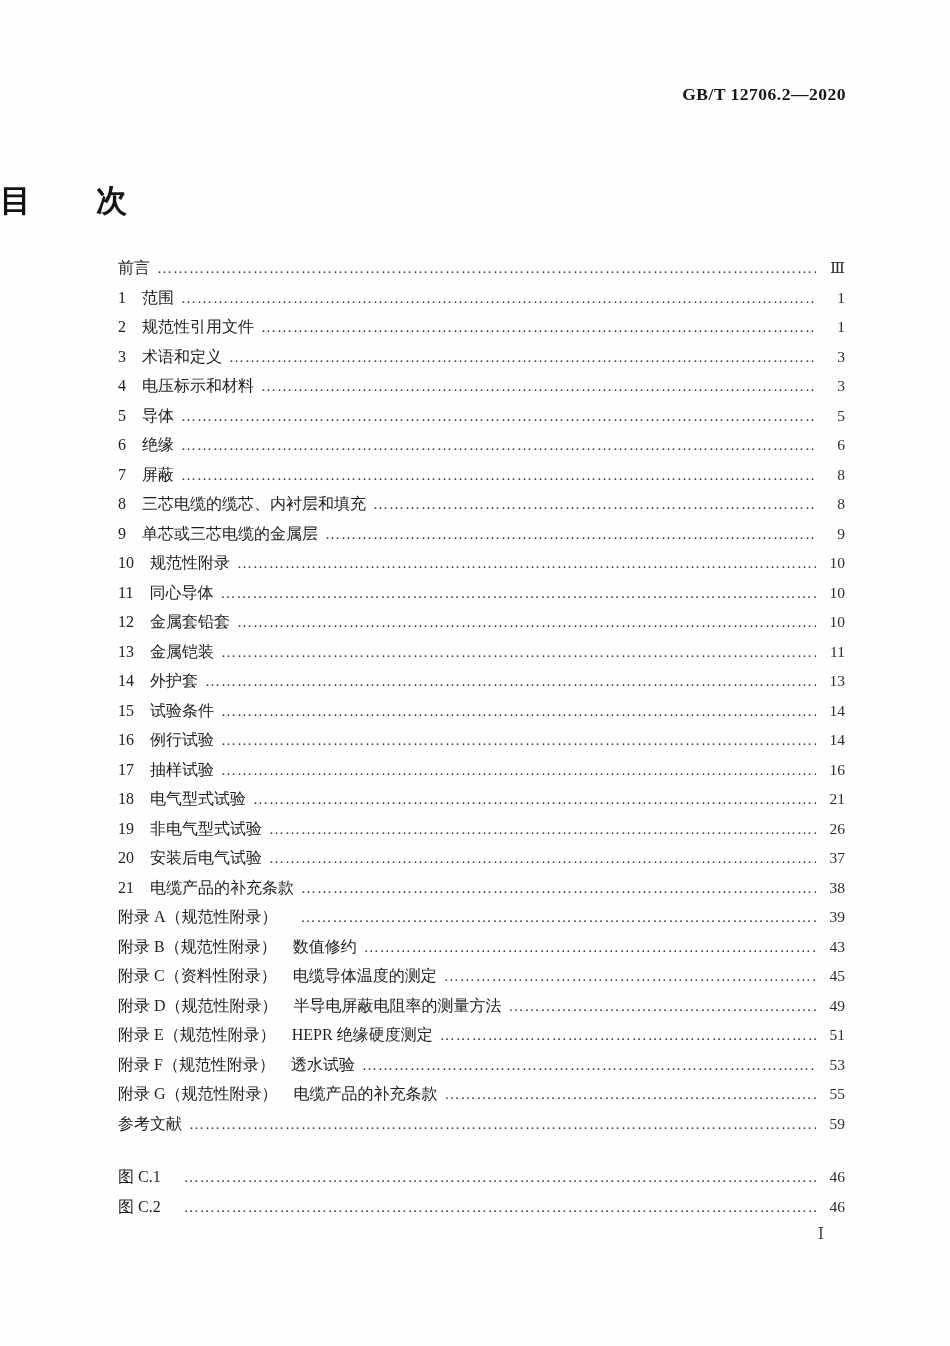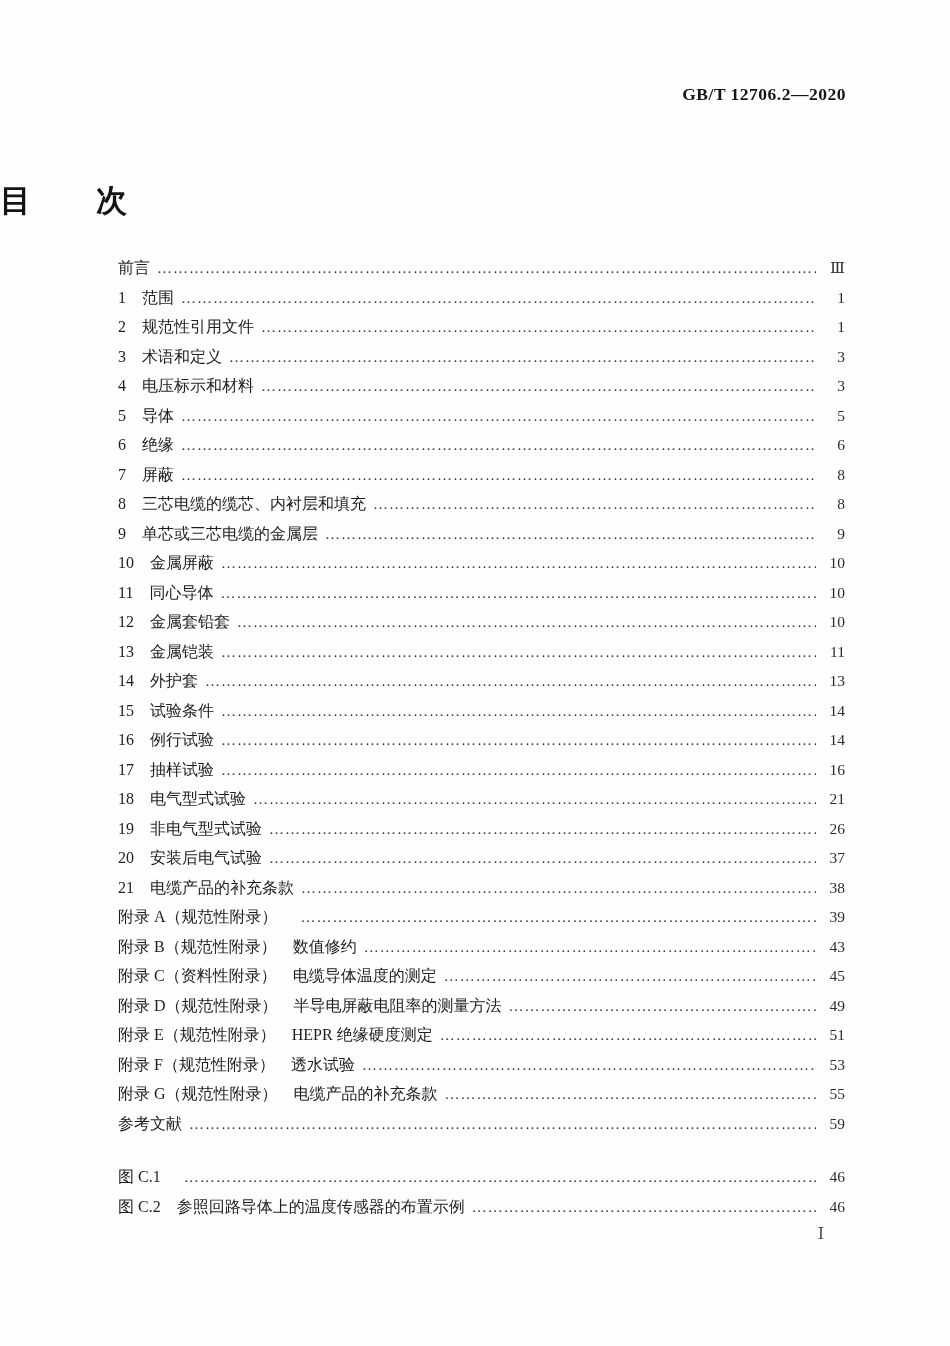--- a/index.html
+++ b/index.html
@@ -158,21 +158,21 @@
     <span class="toc-page">8</span>
   </div>
         <div class="toc-row">
     <span class="toc-num">9</span>
     <span class="toc-title">单芯或三芯电缆的金属层</span>
     <span class="toc-dots">………………………………………………………………………………………………………………………………………………………………………………………………………………………………………………………………………………………………………………………………</span>
     <span class="toc-page">9</span>
   </div>
         <div class="toc-row">
     <span class="toc-num">10</span>
-    <span class="toc-title">金属屏蔽</span>
+    <span class="toc-title">规范性附录</span>
     <span class="toc-dots">………………………………………………………………………………………………………………………………………………………………………………………………………………………………………………………………………………………………………………………………</span>
     <span class="toc-page">10</span>
   </div>
         <div class="toc-row">
     <span class="toc-num">11</span>
     <span class="toc-title">同心导体</span>
     <span class="toc-dots">………………………………………………………………………………………………………………………………………………………………………………………………………………………………………………………………………………………………………………………………</span>
     <span class="toc-page">10</span>
   </div>
         <div class="toc-row">
@@ -284,21 +284,20 @@
   </div>
       </div>
     <div class="figure-list">
         <div class="toc-row">
     <span class="toc-num">图 C.1</span>
     <span class="toc-dots">………………………………………………………………………………………………………………………………………………………………………………………………………………………………………………………………………………………………………………………………</span>
     <span class="toc-page">46</span>
   </div>
         <div class="toc-row">
     <span class="toc-num">图 C.2</span>
-    <span class="toc-title">参照回路导体上的温度传感器的布置示例</span>
     <span class="toc-dots">………………………………………………………………………………………………………………………………………………………………………………………………………………………………………………………………………………………………………………………………</span>
     <span class="toc-page">46</span>
   </div>
       </div>
   </div>
 
   <div class="page-footer">Ⅰ</div>
 
 </div>
 

